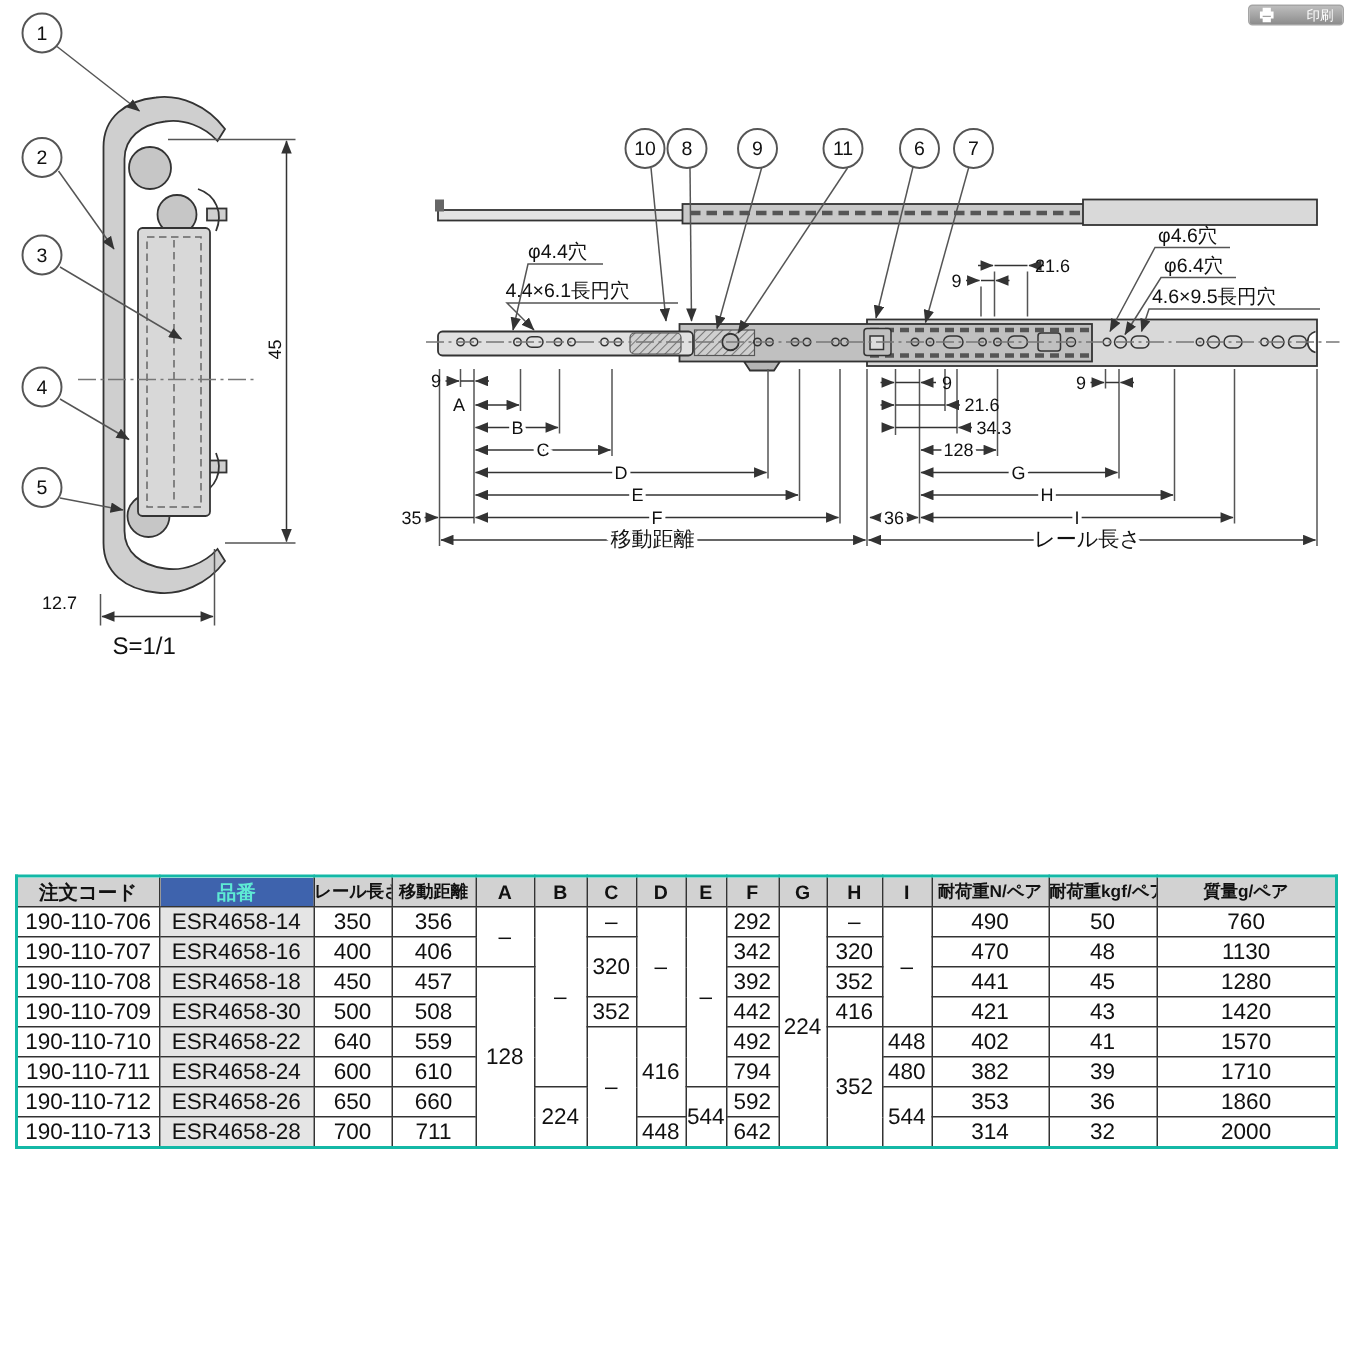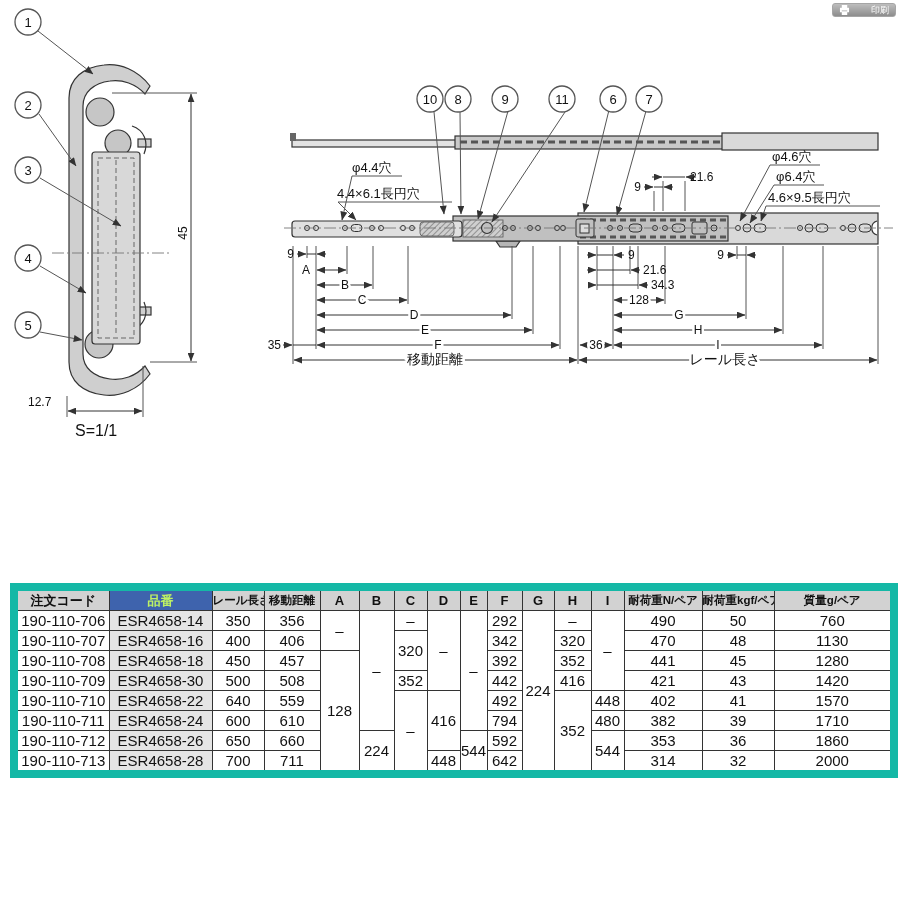--- a/index.html
+++ b/index.html
@@ -19,25 +19,25 @@
   .scale{font-size:16px;}
   .ko{paint-order:stroke;stroke:#fff;stroke-width:5px;}
   .callout circle{fill:#fff;stroke:#555;stroke-width:1.3;}
   .callout text{font-size:13px;text-anchor:middle;}
   .thin{stroke:#555;stroke-width:1;fill:none;}
   .dim{stroke:#333;stroke-width:1;fill:none;}
   .cl{stroke:#777;stroke-width:.9;fill:none;stroke-dasharray:12 3 2 3;}
   .oline{stroke:#333;stroke-width:1.2;}
   
   table.spec{position:absolute;left:10px;top:583px;width:880px;border-collapse:collapse;
-    table-layout:fixed;border:8px solid #14b8a6;}
+    table-layout:fixed;border:2px solid #14b8a6;}
   .spec th,.spec td{border:1px solid #333;height:19px;padding:0;text-align:center;
     overflow:hidden;white-space:nowrap;}
   .spec th{background:#d2d2d2;font-size:13px;font-weight:bold;color:#111;}
-  .spec th.hp{background:#3e63ad;color:#bef264;}
+  .spec th.hp{background:#3e63ad;color:#5eead4;}
   .spec th.hs{font-size:11.5px;}
   .spec td{font-size:15px;color:#111;background:#fff;}
   .spec td.pn{background:#e5e5e5;}
 </style>
 </head>
 <body>
 
 <div class="page">
 
   <button class="print-btn">

